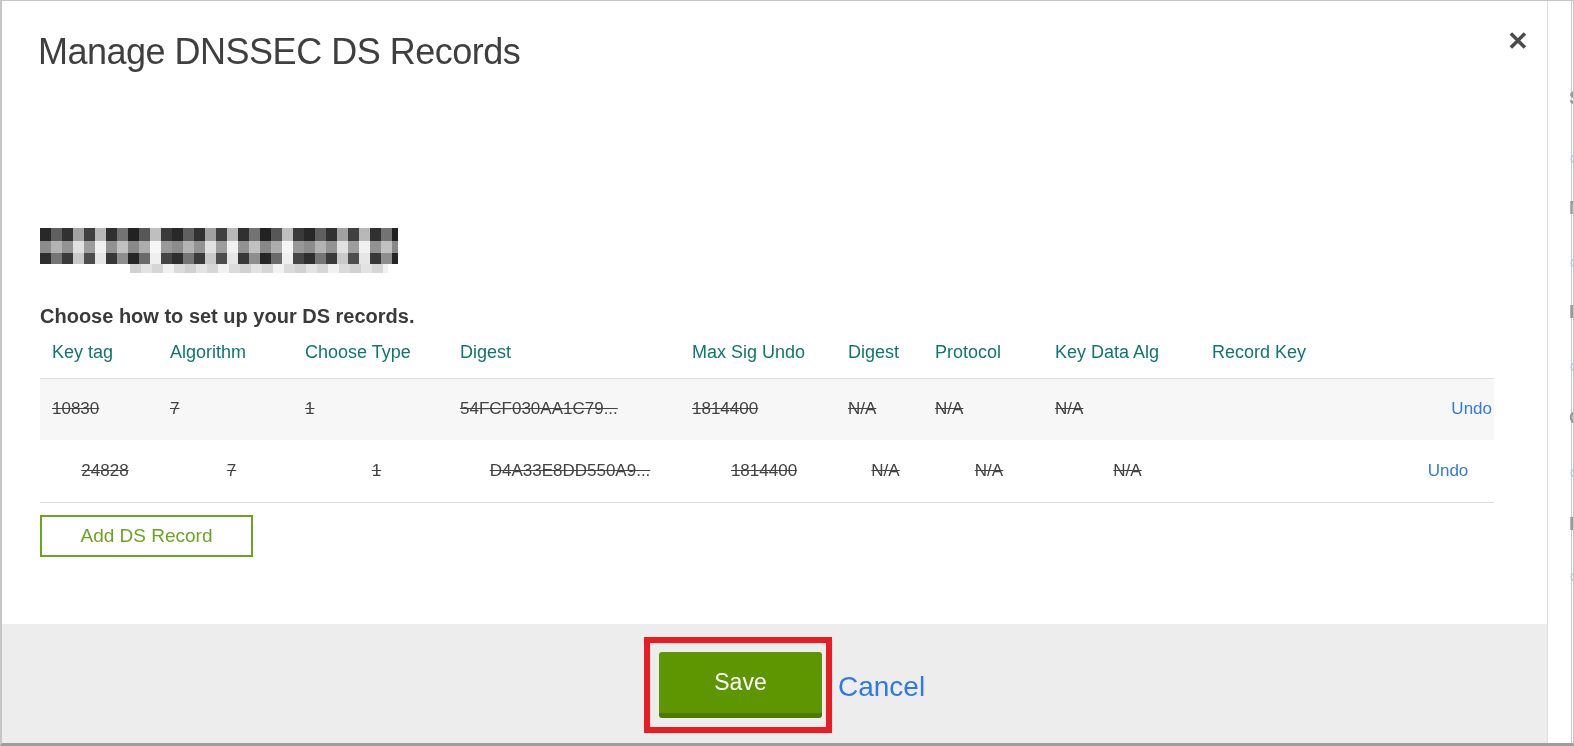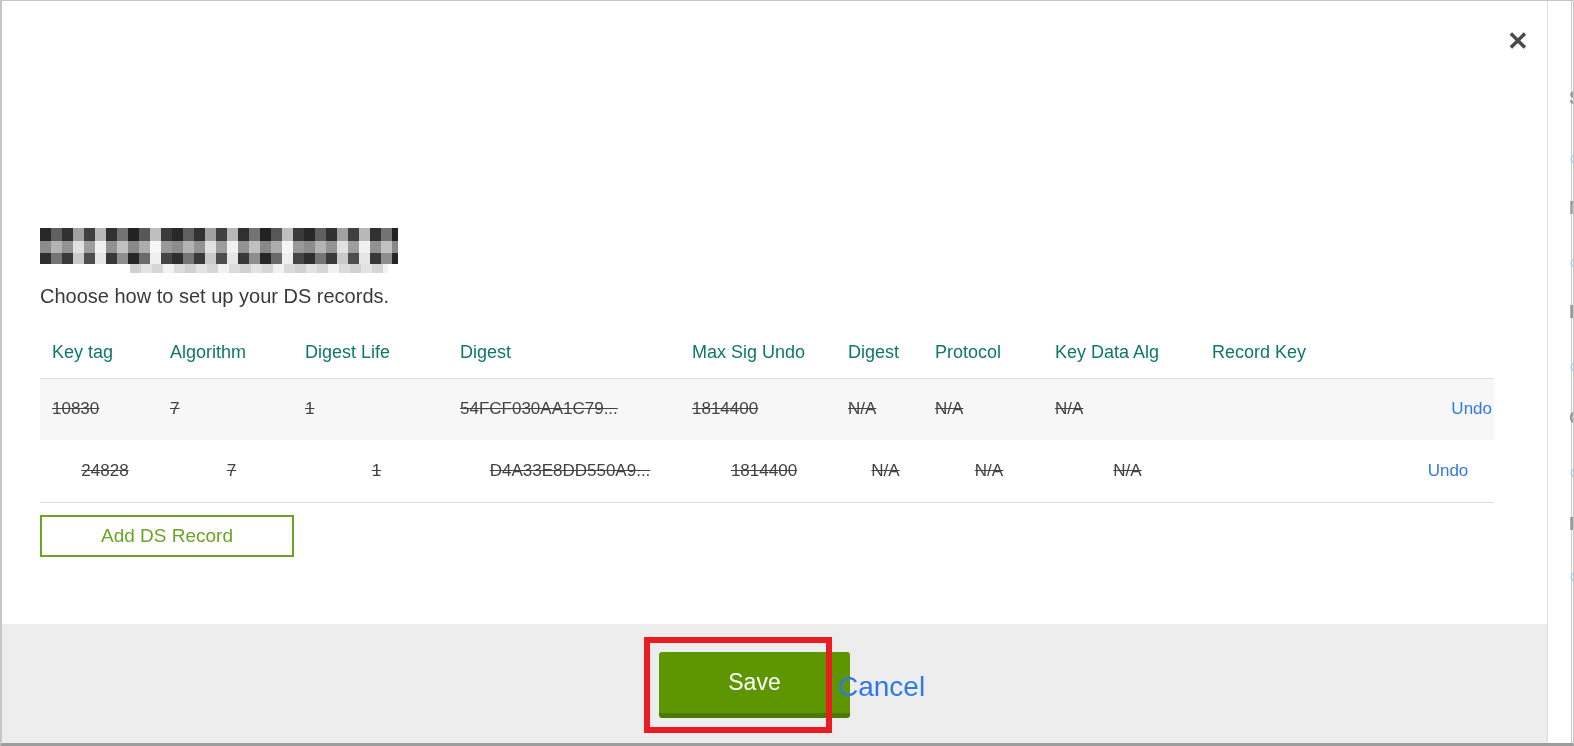--- a/index.html
+++ b/index.html
@@ -27,69 +27,70 @@
     background-image:
       repeating-linear-gradient(0deg, rgba(255,255,255,0) 0 11px, rgba(255,255,255,0.45) 11px 23px, rgba(20,20,20,0.22) 23px 36px),
       repeating-linear-gradient(90deg, #2e2e2e 0 11px, #757575 11px 22px, #3a3a3a 22px 33px, #c9c9c9 33px 44px, #4d4d4d 44px 55px, #e6e6e6 55px 66px, #383838 66px 77px, #8e8e8e 77px 88px, #262626 88px 99px, #6a6a6a 99px 110px, #efefef 110px 121px, #454545 121px 132px);
   }
   .redacted-tail {
     left:128px; top:263px; width:258px; height:9px; opacity:0.28;
     background-image:
       repeating-linear-gradient(90deg, #5a5a5a 0 11px, #9a9a9a 11px 22px, #6d6d6d 22px 33px, #cfcfcf 33px 44px, #7d7d7d 44px 55px);
   }
 
-  .subtitle { left:38px; top:284px; font-size:20px; color:#3a3a3a; }
+  .subtitle { left:38px; top:304px; font-size:20px; color:#3a3a3a;font-weight:bold; }
 
   .ds-table { left:38px; top:326px; width:1454px; border-collapse:collapse; table-layout:fixed; font-size:17px; color:#434343; }
   .ds-table th {
     font-weight:normal; font-size:18px; color:#0f766e; text-align:left;
     height:51px; padding:0 0 0 12px; vertical-align:middle;
     border-bottom:1px solid #dcdcdc;
   }
   .ds-table td { height:62px; padding:0 0 0 12px; vertical-align:middle; }
   .ds-table tr.row-a { background:#f7f7f7; }
   .ds-table tr.row-b { background:#ffffff; }
   .ds-table tr.row-b td { border-bottom:1px solid #dcdcdc;text-align:center; }
   .struck { text-decoration:line-through; color:#434343; }
   .undo-cell { text-align:right; padding:0 2px 0 0 !important; }
   .undo-link { color:#3079e8; cursor:pointer; text-decoration:none; font-size:17px;margin-left:12px; }
 
   .add-ds-btn {
-    left:38px; top:514px; width:254px; height:42px;
+    left:38px; top:514px; width:213px; height:42px;
     background:#ffffff; border:2px solid #6aa521; color:#6aa521;
     font-size:19px; text-align:center; line-height:38px; cursor:pointer;
   }
 
   .footer { left:0; top:623px; width:1545px; height:123px; background:#ededed; }
 
   .annotation-box {
     left:642px; top:636px; width:188px; height:96px;
     border:6px solid #e91c23; background:transparent; z-index:5;
   }
   .save-btn {
-    left:657px; top:651px; width:191px; height:66px;
+    left:657px; top:651px; width:163px; height:66px;
     background:#5d9600; border:none; border-bottom:5px solid #4a7a00; border-radius:3px;
     color:#ffffff; font-size:23px; text-align:center; cursor:pointer; z-index:4;
     font-family:"Liberation Sans", sans-serif;
   }
   .cancel-link { left:836px; top:670px; font-size:28px; color:#2e79e8; cursor:pointer; z-index:4; }
 
   .right-strip {
     left:1545px; top:0; width:29px; height:746px;
     background:#ffffff; border-left:1px solid #dedede; overflow:hidden;
   }
   .right-strip .track-line { position:absolute; left:23px; top:0; width:1px; height:746px; background:#c9c9c9; }
   .frag { position:absolute; left:21px; font-weight:bold; font-size:19px; color:#9b9b9b; }
   .frag.blue { left:22px; font-weight:normal; font-size:15px; color:#a9c3ef; }
 </style>
 </head>
 <body>
 
 <div class="frame">
 
+  <div class="abs modal-title">Manage DNSSEC DS Records</div>
 
   <div class="abs close-btn">✕</div>
 
   <div class="abs redacted-block"></div>
   <div class="abs redacted-tail"></div>
 
   <div class="abs subtitle">Choose how to set up your DS records.</div>
 
   <table class="abs ds-table">
     <colgroup>
@@ -101,21 +102,21 @@
         <col style="width:87px">
       <col style="width:120px">
         <col style="width:157px">
         <col style="width:192px">
       <col style="width:102px">
     </colgroup>
     <thead>
       <tr>
         <th>Key tag</th>
         <th>Algorithm</th>
-        <th>Digest Life</th>
+        <th>Choose Type</th>
         <th>Digest</th>
         <th>Max Sig Undo</th>
         <th>Digest</th>
         <th>Protocol</th>
         <th>Key Data Alg</th>
         <th>Record Key</th>
         <th></th>
       </tr>
     </thead>
     <tbody>

